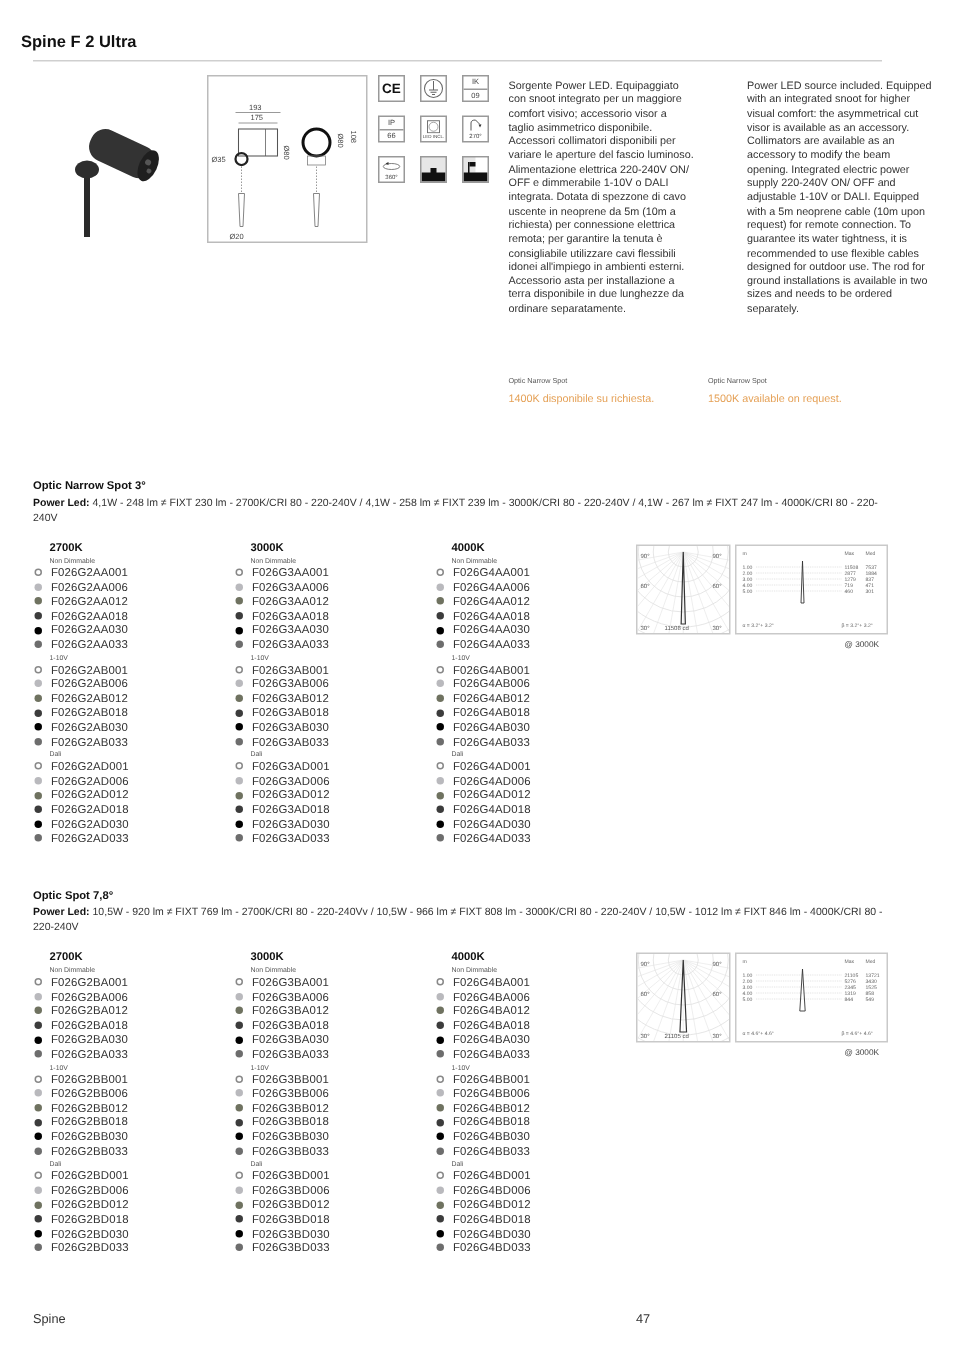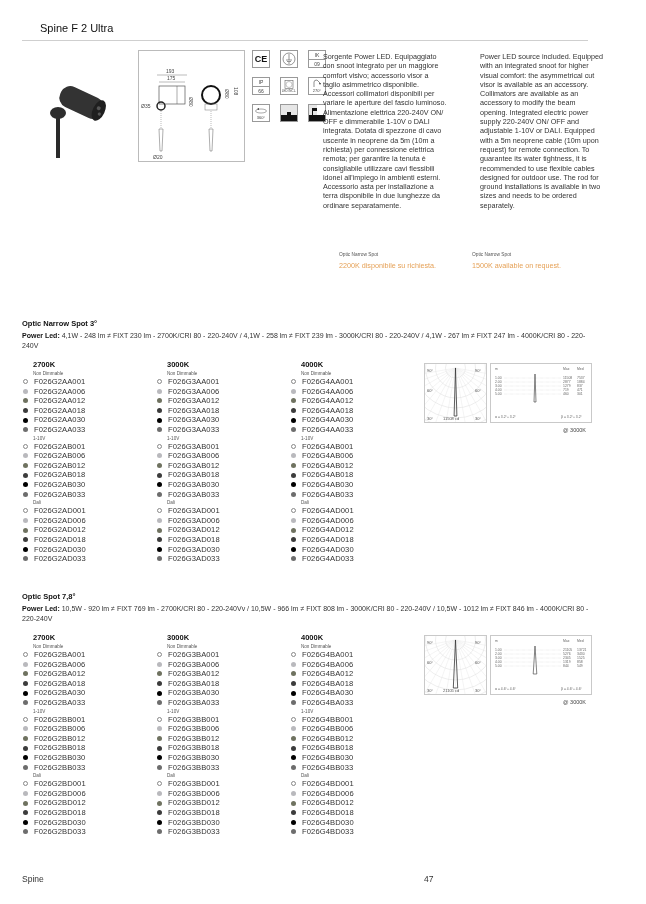--- a/index.html
+++ b/index.html
@@ -1,32 +1,32 @@
 <!DOCTYPE html>
 <html><head>
 <meta charset="utf-8">
 <style>
   * { box-sizing: border-box; margin: 0; padding: 0; }
   html, body { width: 646px; height: 904px; background: #ffffff; overflow: hidden; }
   body { position: relative; font-family: "Liberation Sans", sans-serif; color: #333; }
 
-  .title { position: absolute; left: 40px; top: 22px; font-size: 11px; font-weight: normal; color: #111; }
+  .title { position: absolute; left: 14px; top: 22px; font-size: 11px; font-weight: bold; color: #111; }
   .rule { position: absolute; left: 22px; top: 40px; width: 566px; height: 1px; background: #cfcfcf; }
 
   .product-photo { position: absolute; left: 28px; top: 58px; width: 80px; height: 100px; }
   .drawing-box { position: absolute; left: 138px; top: 50px; width: 107px; height: 112px; border: 1px solid #bbb; }
 
   .icon-grid { position: absolute; left: 252px; top: 50px; width: 80px; }
   .icon-cell { position: absolute; width: 18px; height: 18px; border: 1px solid #999; font-size: 5px; color: #444; text-align: center; display: flex; flex-direction: column; justify-content: center; align-items: center; }
   .icon-cell .top { border-bottom: 1px solid #999; width: 100%; line-height: 8px; }
   .icon-cell .bot { line-height: 8px; }
 
   .desc { position: absolute; top: 52px; width: 124px; font-size: 7.2px; line-height: 9.3px; color: #333; }
-  .desc-it { left: 323px; }
-  .desc-en { left: 480px; }
+  .desc-it { left: 339px; }
+  .desc-en { left: 498px; }
   .optic-note { position: absolute; font-size: 4.8px; color: #555; }
   .color-note { position: absolute; font-size: 7.2px; color: #e5a157; }
 
   .sec-title { position: absolute; left: 22px; font-size: 7.5px; font-weight: bold; color: #111; }
   .power { position: absolute; left: 22px; width: 570px; font-size: 7px; line-height: 9.5px; color: #333; }
   .power b { color: #111; }
 
   .col { position: absolute; width: 130px; }
   .col-head { font-size: 7.5px; font-weight: bold; color: #111; padding-left: 11px; height: 10px; }
   .grp-label { font-size: 4.6px; color: #555; padding-left: 11px; height: 7px; line-height: 7px; }
@@ -135,21 +135,21 @@
         <polygon points="8,0 16,0 16,10 8,10" fill="#fff"></polygon>
         <rect x="0" y="10" width="16" height="6" fill="#111"></rect>
         <rect x="3" y="3" width="1" height="8" fill="#111"></rect>
         <rect x="4" y="3" width="4" height="3" fill="#111"></rect>
       </svg>
   </div>
 </div>
 
 <div class="desc desc-it">Sorgente Power LED. Equipaggiato con snoot integrato per un maggiore comfort visivo; accessorio visor a taglio asimmetrico disponibile. Accessori collimatori disponibili per variare le aperture del fascio luminoso. Alimentazione elettrica 220-240V ON/ OFF e dimmerabile 1-10V o DALI integrata. Dotata di spezzone di cavo uscente in neoprene da 5m (10m a richiesta) per connessione elettrica remota; per garantire la tenuta è consigliabile utilizzare cavi flessibili idonei all'impiego in ambienti esterni. Accessorio asta per installazione a terra disponibile in due lunghezze da ordinare separatamente.</div>
 <div class="optic-note" style="left:339px;top:252px;">Optic Narrow Spot</div>
-<div class="color-note" style="left:339px;top:261px;">2200K disponibile su richiesta.</div>
+<div class="color-note" style="left:339px;top:261px;">1400K disponibile su richiesta.</div>
 
 <div class="desc desc-en">Power LED source included. Equipped with an integrated snoot for higher visual comfort: the asymmetrical cut visor is available as an accessory. Collimators are available as an accessory to modify the beam opening. Integrated electric power supply 220-240V ON/ OFF and adjustable 1-10V or DALI. Equipped with a 5m neoprene cable (10m upon request) for remote connection. To guarantee its water tightness, it is recommended to use flexible cables designed for outdoor use. The rod for ground installations is available in two sizes and needs to be ordered separately.</div>
 <div class="optic-note" style="left:472px;top:252px;">Optic Narrow Spot</div>
 <div class="color-note" style="left:472px;top:261px;">1500K available on request.</div>
 
 <div class="sec-title" style="top:319px;">Optic Narrow Spot 3°</div>
 <div class="power" style="top:331px;"><b>Power Led:</b> <span>4,1W - 248 lm ≠ FIXT 230 lm - 2700K/CRI 80 - 220-240V   /   4,1W - 258 lm ≠ FIXT 239 lm - 3000K/CRI 80 - 220-240V   /   4,1W - 267 lm ≠ FIXT 247 lm - 4000K/CRI 80 - 220-240V</span></div>
 
 <div id="s0cols">
     <div class="col" style="left: 22px; top: 360px;">

